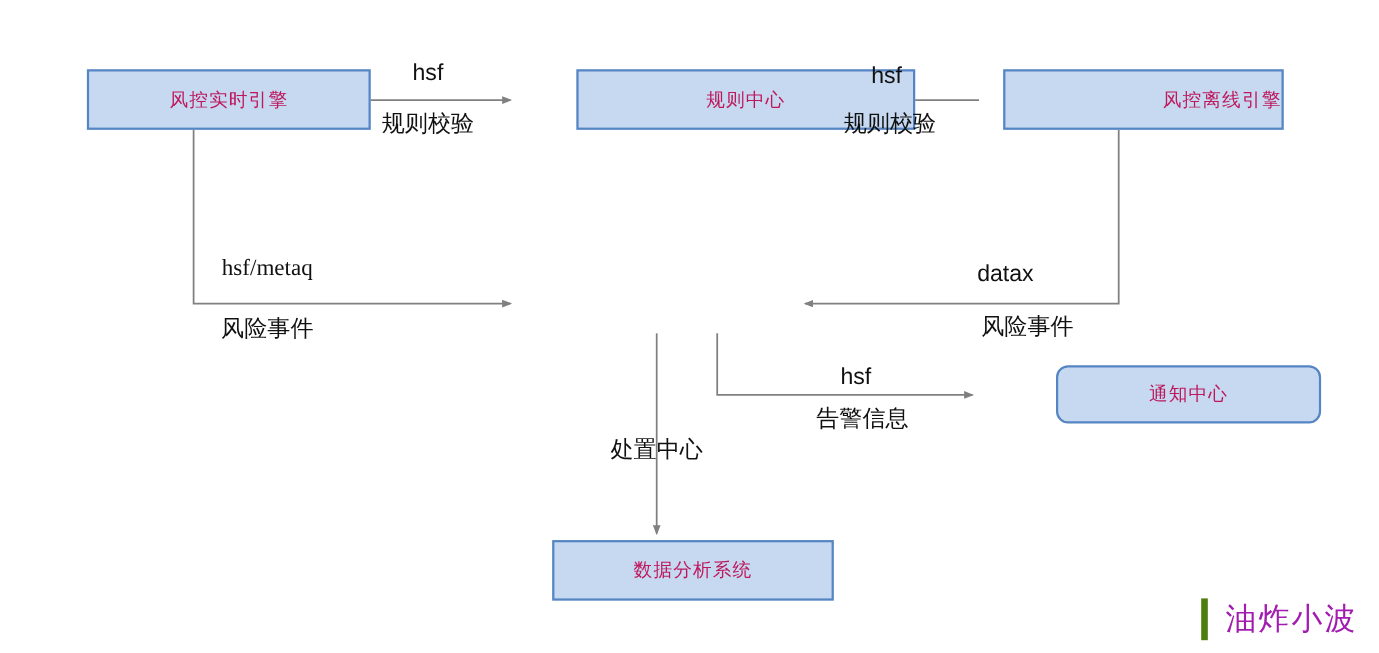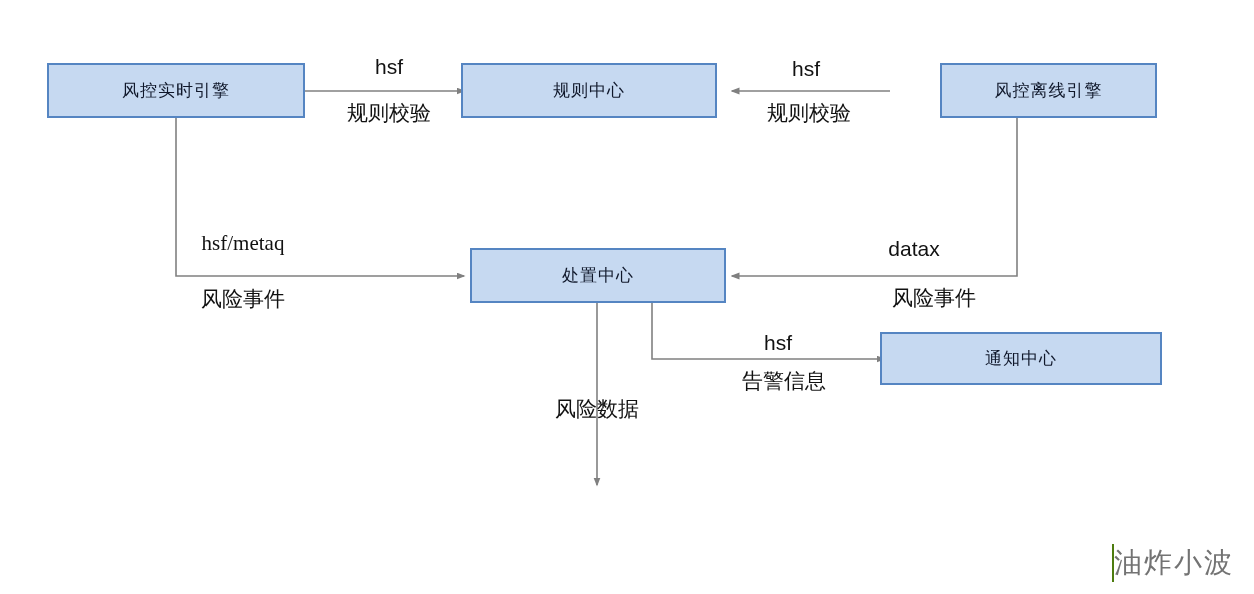--- a/index.html
+++ b/index.html
@@ -24,28 +24,29 @@
   }
   .node {
     position: absolute;
     background: #c6d9f1;
     border: 2px solid #5585c2;
     box-sizing: border-box;
     display: flex;
     align-items: center;
     justify-content: center;
     font-size: 17px;
-    color: #0f172a;
+    color: #be185d;
     letter-spacing: 1px;
+    margin-left: 32px;
   }
   .node-realtime { left: 47px;  top: 63px;  width: 258px; height: 55px; }
-  .node-rule     { left: 461px; top: 63px;  width: 256px; height: 55px; }
-  .node-offline  { left: 940px; top: 63px;  width: 217px; height: 55px; }
+  .node-rule     { left: 492px; top: 63px;  width: 308px; height: 55px; }
+  .node-offline  { left: 880px; top: 63px;  width: 255px; height: 55px; justify-content: flex-end; }
   .node-disposal { left: 470px; top: 248px; width: 256px; height: 55px; }
-  .node-notify   { left: 880px; top: 332px; width: 282px; height: 53px; }
+  .node-notify   { left: 928px; top: 332px; width: 241px; height: 53px; border-radius: 11px; }
   .node-analysis { left: 470px; top: 491px; width: 256px; height: 55px; }
 
   .edge-label {
     position: absolute;
     transform: translateX(-50%);
     font-size: 21px;
     color: #111111;
     white-space: nowrap;
     line-height: 26px;
   }
@@ -59,24 +60,24 @@
   .lbl-e4-desc  { left: 934px; top: 285px; }
   .lbl-e5-proto { left: 778px; top: 330px; }
   .lbl-e5-desc  { left: 784px; top: 368px; }
   .lbl-e6-desc  { left: 597px; top: 396px; }
 
   .watermark {
     position: absolute;
     right: 20px;
     bottom: 12px;
     font-size: 28px;
-    color: #737373;
+    color: #a21caf;
     letter-spacing: 2px;
-    border-left: 2px solid #4d7c0f;
-    padding-left: 0;
+    border-left: 6px solid #4d7c0f;
+    padding-left: 16px;
   }
 </style>
 </head>
 <body>
 
 <div id="canvas">
 
   <svg id="connector-layer" viewBox="0 0 1254 594" xmlns="http://www.w3.org/2000/svg">
     <defs>
       <marker id="arrowhead" markerWidth="9" markerHeight="8" refX="7.5" refY="3.5" orient="auto" markerUnits="userSpaceOnUse">
@@ -99,39 +100,39 @@
 
   <div class="node node-realtime">
     <span>风控实时引擎</span>
   </div>
   <div class="node node-rule">
     <span>规则中心</span>
   </div>
   <div class="node node-offline">
     <span>风控离线引擎</span>
   </div>
-  <div class="node node-disposal">
-    <span>处置中心</span>
-  </div>
   <div class="node node-notify">
     <span>通知中心</span>
+  </div>
+  <div class="node node-analysis">
+    <span>数据分析系统</span>
   </div>
 
   <div class="edge-label lbl-e1-proto">hsf</div>
   <div class="edge-label lbl-e1-desc">规则校验</div>
 
   <div class="edge-label lbl-e2-proto">hsf</div>
   <div class="edge-label lbl-e2-desc">规则校验</div>
 
   <div class="edge-label lbl-e3-proto">hsf/metaq</div>
   <div class="edge-label lbl-e3-desc">风险事件</div>
 
   <div class="edge-label lbl-e4-proto">datax</div>
   <div class="edge-label lbl-e4-desc">风险事件</div>
 
   <div class="edge-label lbl-e5-proto">hsf</div>
   <div class="edge-label lbl-e5-desc">告警信息</div>
 
-  <div class="edge-label lbl-e6-desc">风险数据</div>
+  <div class="edge-label lbl-e6-desc">处置中心</div>
 
   <div class="watermark">油炸小波</div>
 
 </div>
 
 </body></html>

